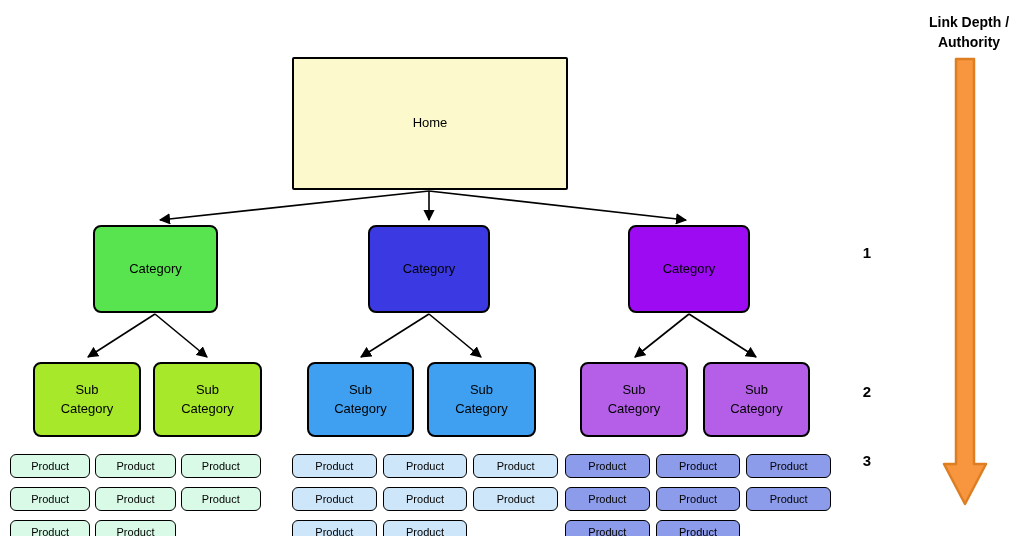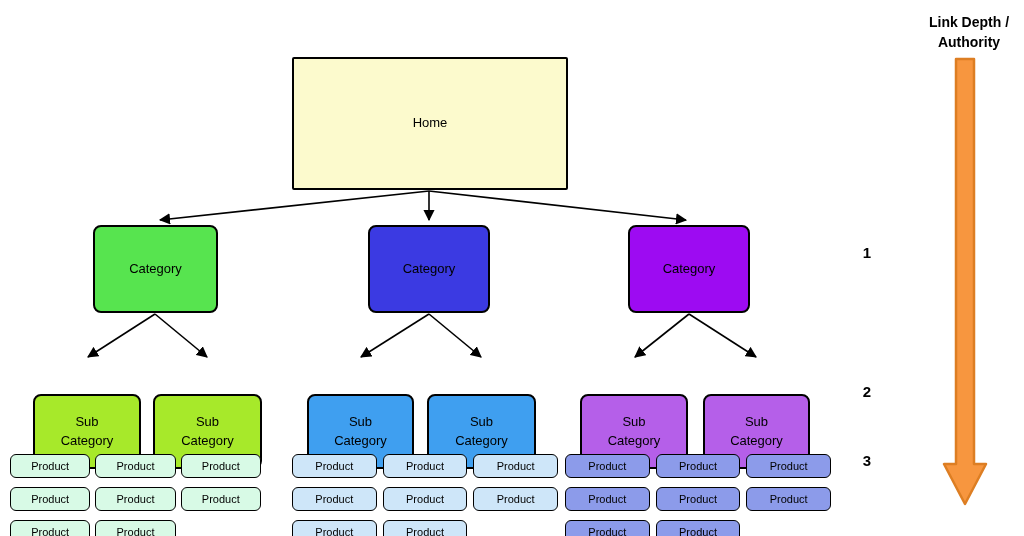--- a/index.html
+++ b/index.html
@@ -17,21 +17,21 @@
     display: flex; align-items: center; justify-content: center;
     text-align: center; font-size: 13px; color: #000;
   }
   .lbl { white-space: pre-line; line-height: 1.4; }
 
   .home      { left: 292px; top: 57px;  width: 276px; height: 133px; border-radius: 2px; }
   .cat-left  { left: 93px;  top: 225px; width: 125px; height: 88px; }
   .cat-mid   { left: 368px; top: 225px; width: 122px; height: 88px; }
   .cat-right { left: 628px; top: 225px; width: 122px; height: 88px; }
 
-  .sub { height: 75px; top: 362px; margin-top: 32px; }
+  .sub { height: 75px; top: 362px; }
   .sub-l1 { left: 33px;  width: 108px; }
   .sub-l2 { left: 153px; width: 109px; }
   .sub-m1 { left: 307px; width: 107px; }
   .sub-m2 { left: 427px; width: 109px; }
   .sub-r1 { left: 580px; width: 108px; }
   .sub-r2 { left: 703px; width: 107px; }
 
   .pgroup { position: absolute; top: 454px; display: grid; grid-template-columns: repeat(3, 1fr); gap: 9px 5px; }
   .pg-left  { left: 10px;  width: 251px; }
   .pg-mid   { left: 292px; width: 266px; gap: 9px 6px; }

